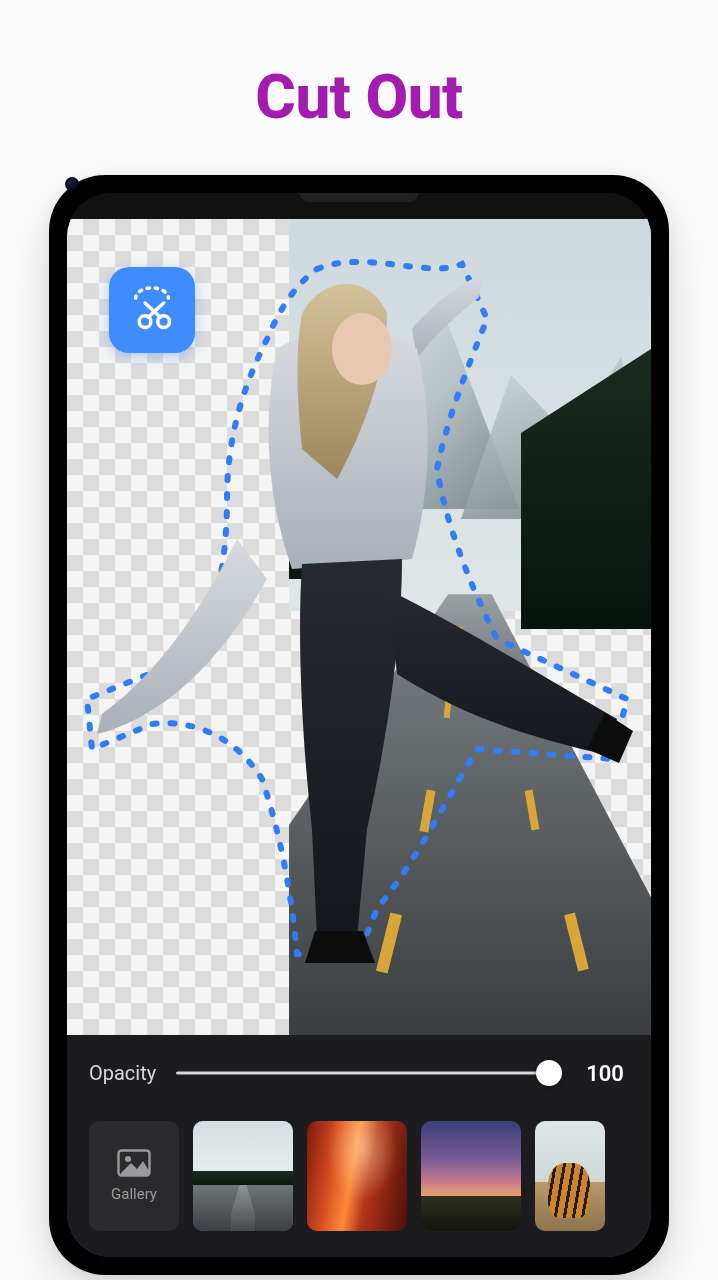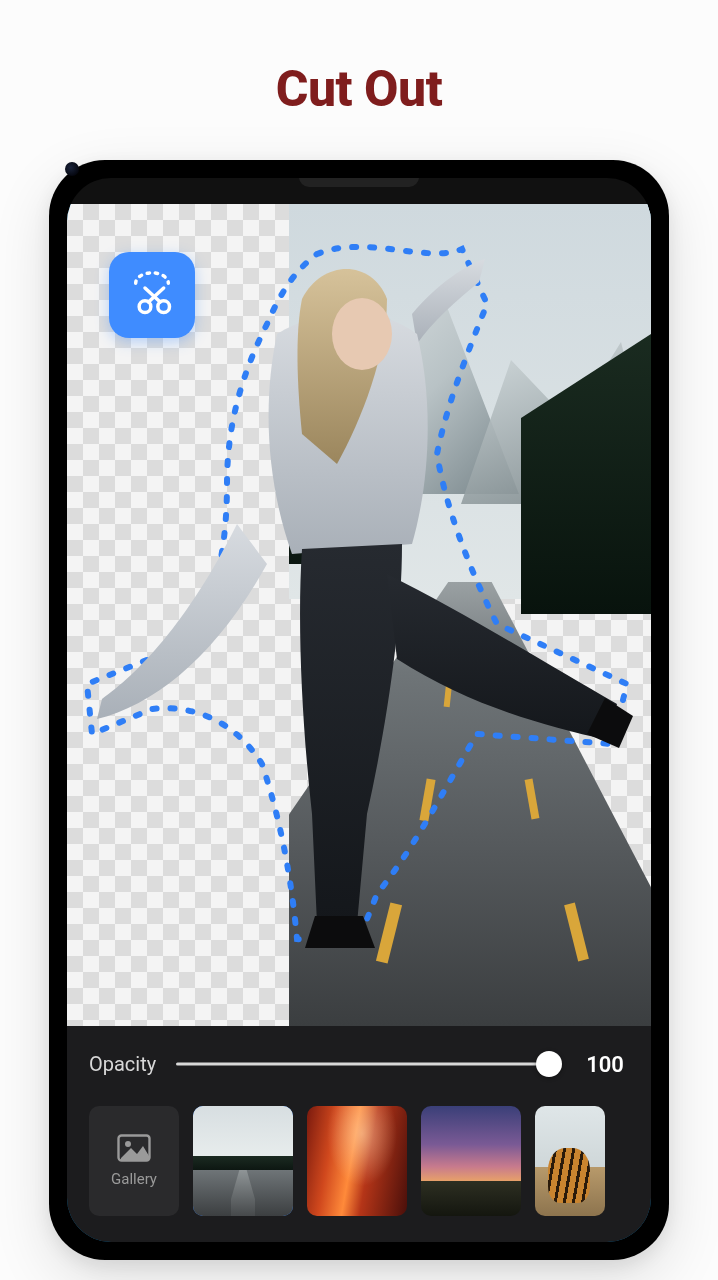--- a/index.html
+++ b/index.html
@@ -7,23 +7,23 @@
     width: 718px;
     height: 1280px;
     background: #fcfcfc;
     font-family: -apple-system, BlinkMacSystemFont, "Segoe UI", Roboto, Helvetica, Arial, sans-serif;
     display: flex;
     flex-direction: column;
     align-items: center;
     overflow: hidden;
   }
   .title {
-    font-size: 50px;
+    font-size: 62px;
     font-weight: 800;
-    color: #7f1d1d;
+    color: #a21caf;
     margin-top: 60px;
     margin-bottom: 42px;
     letter-spacing: -0.5px;
   }
   .phone {
     position: relative;
     width: 620px;
     height: 1100px;
     background: #000;
     border-radius: 56px;
@@ -160,21 +160,21 @@
   }
   .slider-thumb {
     position:absolute; top:50%; transform:translate(-50%,-50%);
     width:26px; height:26px; border-radius:50%;
     background:#fff; box-shadow:0 1px 4px rgba(0,0,0,0.4);
   }
   .slider-value {
     color:#fff; font-size:22px; font-weight:600; flex:0 0 auto; min-width:48px; text-align:center;
   }
   .thumbs {
-    display:flex; gap:14px; margin-top:14px; align-items:stretch;
+    display:flex; gap:14px; margin-top:20px; align-items:stretch;
   }
   .gallery-btn {
     width:90px; height:110px; border-radius:10px;
     background:#2a2a2c;
     display:flex; flex-direction:column; align-items:center; justify-content:center;
     gap:8px; flex:0 0 auto;
   }
   .gallery-btn svg { width:34px; height:28px; }
   .gallery-label { color:#9a9a9a; font-size:15px; }
   .bg-thumb {

